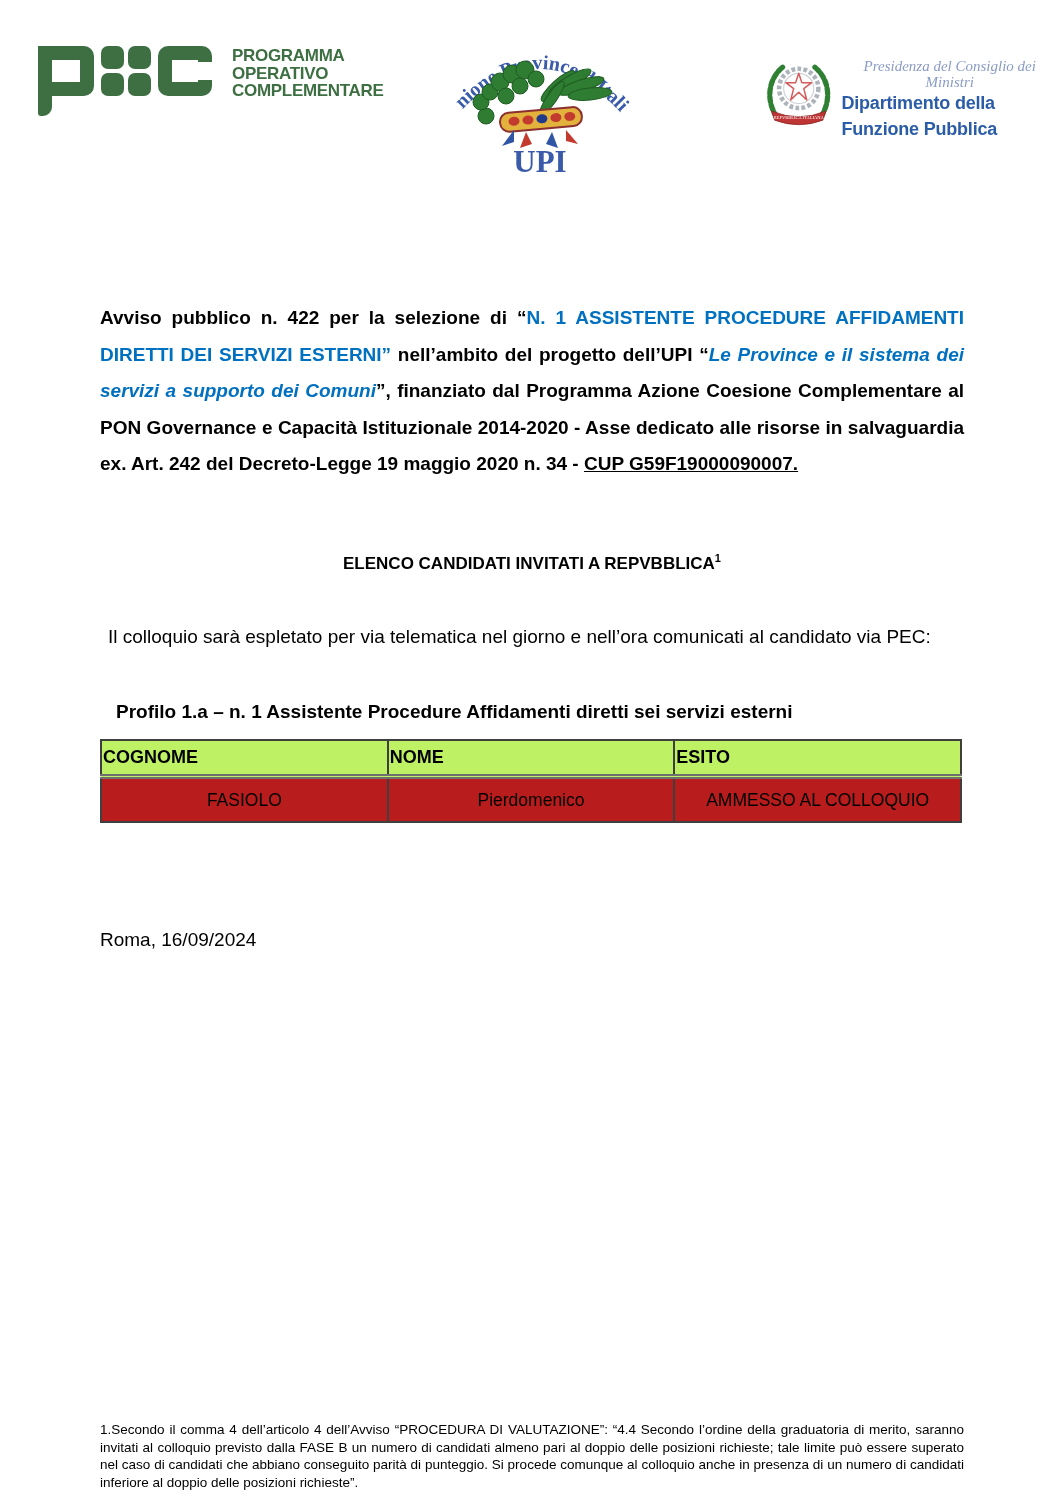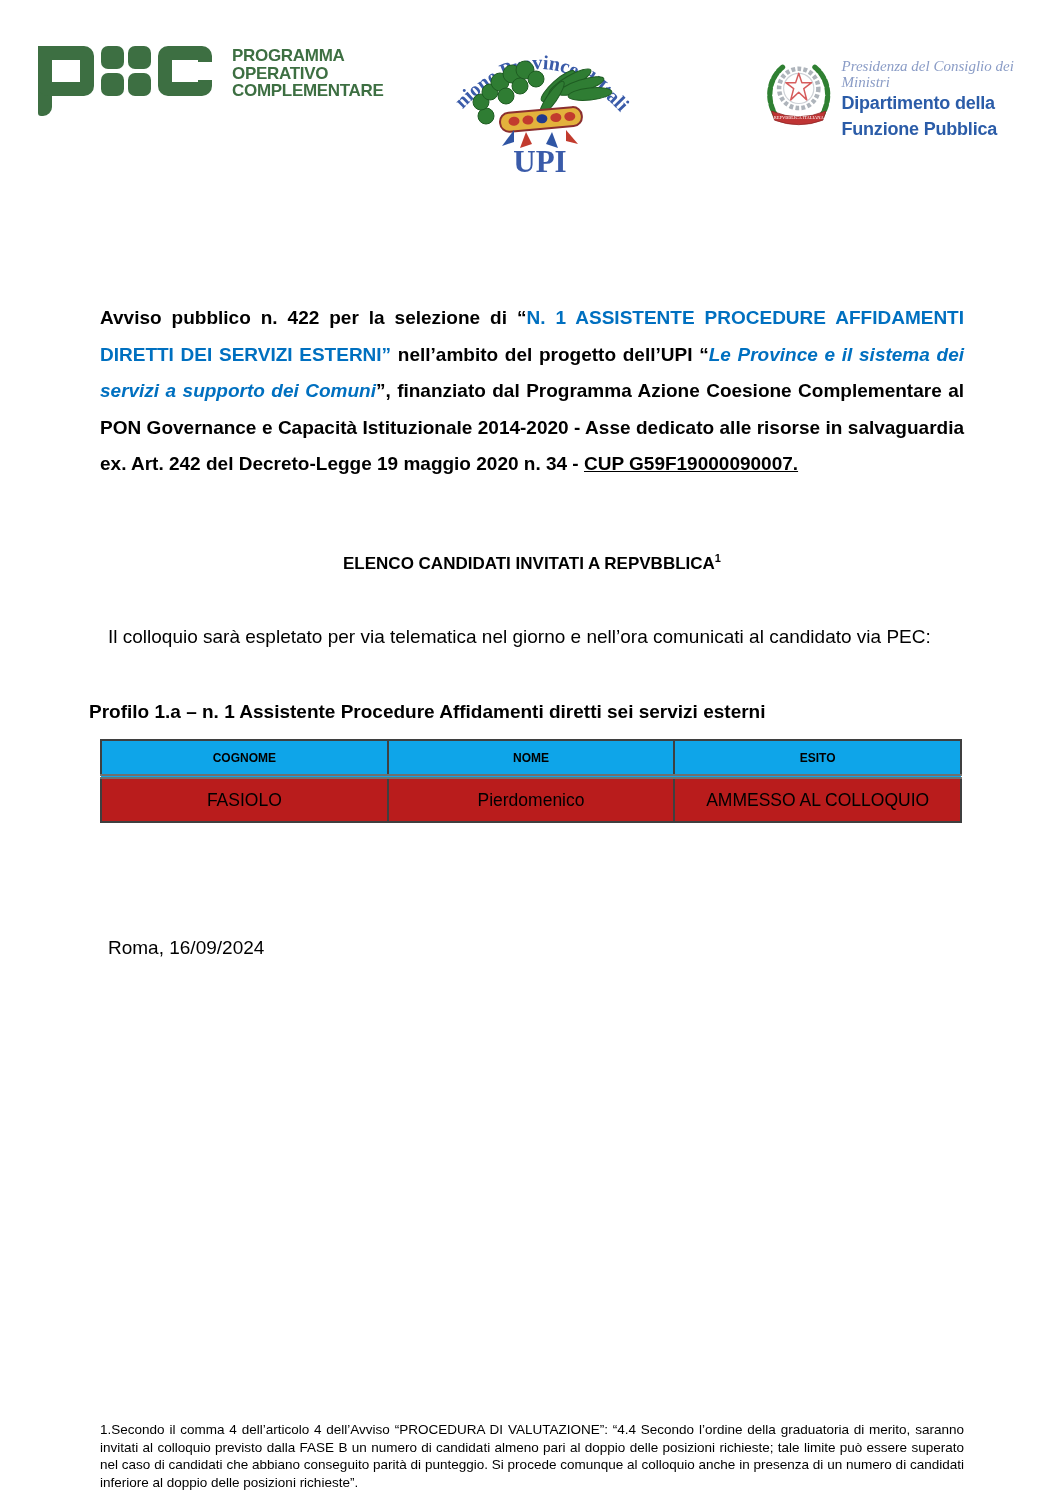--- a/index.html
+++ b/index.html
@@ -20,49 +20,49 @@
   .poc-c .ring { position:absolute; inset:0; box-sizing:border-box; border:14px solid #3d6f42; border-radius:10px; }
   .poc-c .cut { position:absolute; right:0; top:16px; width:14px; height:18px; background:#ffffff; }
   .poc-text { margin-top:1px; color:#3d6f42; font-weight:bold; font-size:17px; line-height:17.5px; letter-spacing:-0.3px; }
 
   
   .upi-logo { position:absolute; left:448px; top:24px; }
 
   
   .fp-logo { position:absolute; left:764px; top:54px; display:flex; gap:8px; align-items:flex-start; }
   .fp-text { padding-top:4px; }
-  .fp-script { font-family:"Liberation Serif", serif; font-style:italic; color:#8a9cc6; font-size:15px; line-height:16px; }
+  .fp-script { font-family:"Liberation Serif", serif; font-style:italic; color:#8a9cc6; font-size:15px; line-height:16px;text-align:center; }
   .fp-title { color:#2b5ca8; font-weight:bold; font-size:18px; line-height:26px; letter-spacing:-0.2px; }
 
   
   .intro { position:absolute; left:100px; top:300px; width:864px; margin:0; text-align:justify;
            font-size:19px; line-height:36.5px; font-weight:bold; color:#000; }
   .blue { color:#0070C0; }
   .ital { font-style:italic; }
   .und  { text-decoration:underline; }
 
   .list-heading { position:absolute; left:100px; top:552px; width:864px; margin:0; text-align:center;
                   font-size:17px; font-weight:bold; color:#000; }
   .list-heading sup { font-size:11px; }
 
   .colloquio { position:absolute; left:108px; top:626px; width:864px; margin:0; font-size:19px; color:#000; }
 
-  .profile { position:absolute; left:89px; top:701px; width:864px; margin:0; font-size:19px; font-weight:bold; color:#000; }
+  .profile { position:absolute; left:116px; top:701px; width:864px; margin:0; font-size:19px; font-weight:bold; color:#000; }
 
   
   .cand-table { position:absolute; left:100px; top:739px; width:862px; border-collapse:collapse; table-layout:fixed; }
   .cand-table th {
-    background:#0ea5e9; border:2px solid #3f3f3f; border-bottom:5px double #6f6f6f;
-    height:31px; font-size:12px; font-weight:bold; text-align:center; color:#000;
+    background:#bef264; border:2px solid #3f3f3f; border-bottom:5px double #6f6f6f;
+    height:31px; font-size:18px; font-weight:bold; text-align:left; color:#000;
   }
   .cand-table td {
     border:2px solid #3f3f3f; height:40px; font-size:17.5px; text-align:center; color:#000; background:#b91c1c;
   }
 
-  .place-date { position:absolute; left:100px; top:929px; margin:8px; font-size:19px; color:#000; }
+  .place-date { position:absolute; left:100px; top:929px; margin:0; font-size:19px; color:#000; }
 
   .footnote { position:absolute; left:100px; top:1421px; width:864px; margin:0; text-align:justify;
               font-size:13.5px; line-height:17.6px; color:#000; }
 </style>
 </head>
 <body>
 
 <div class="page">
 
   <div class="poc-logo">

